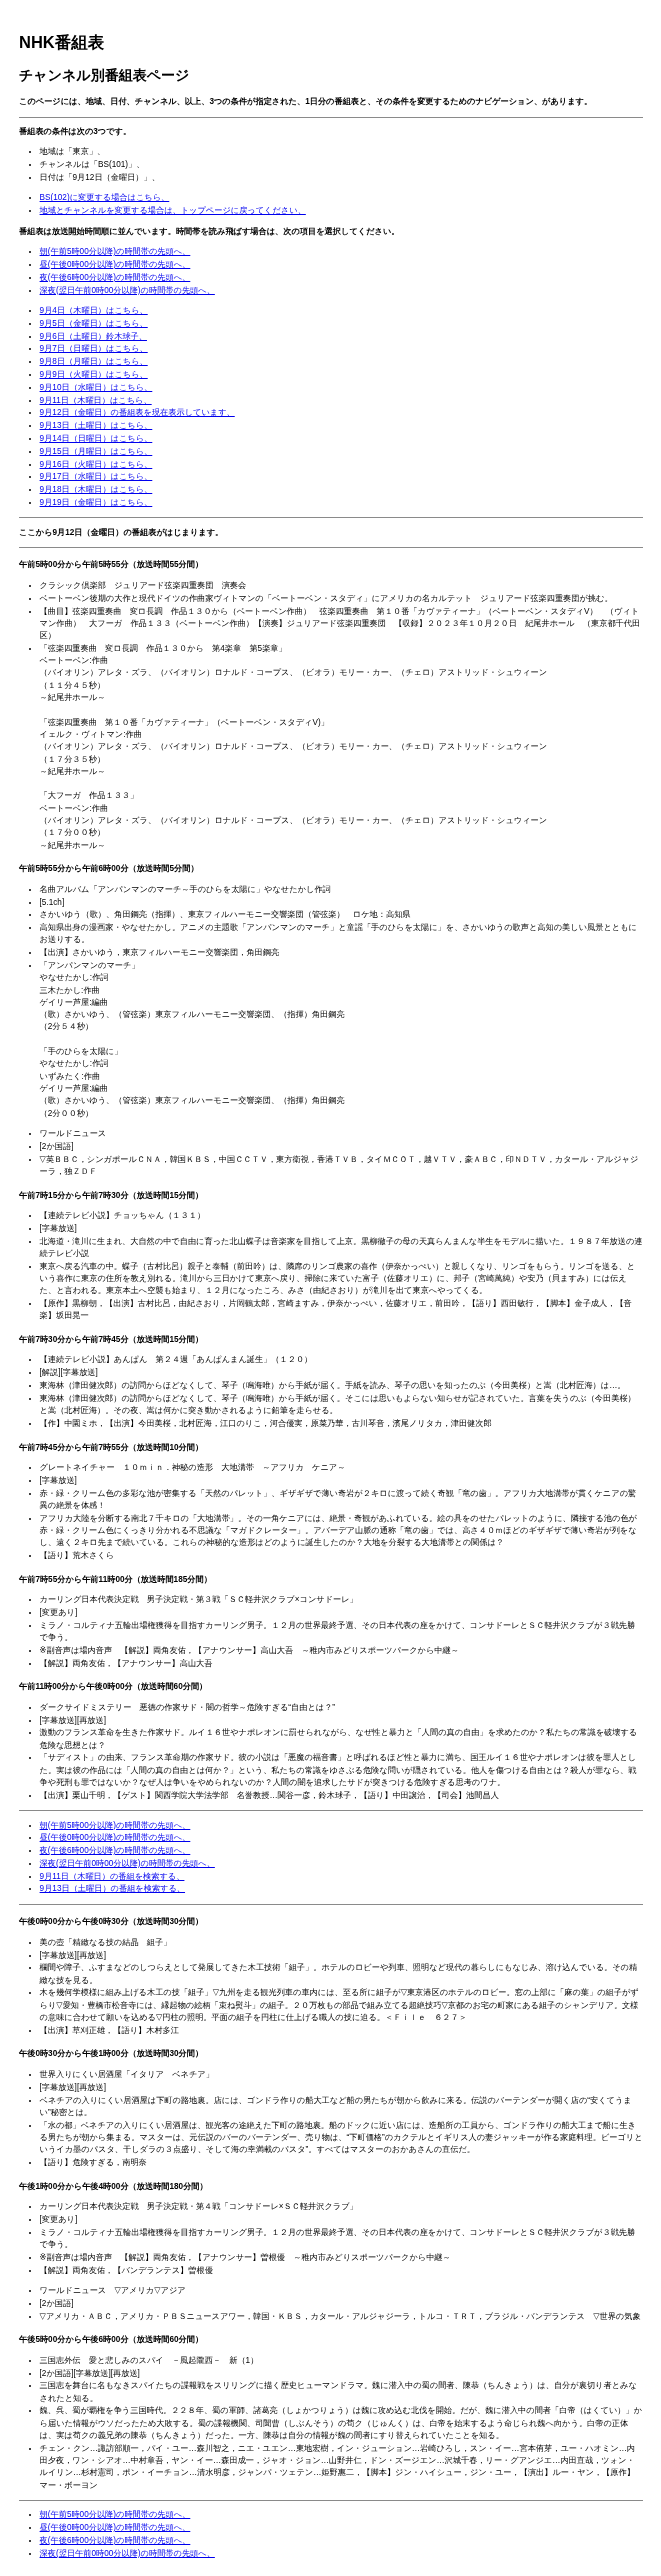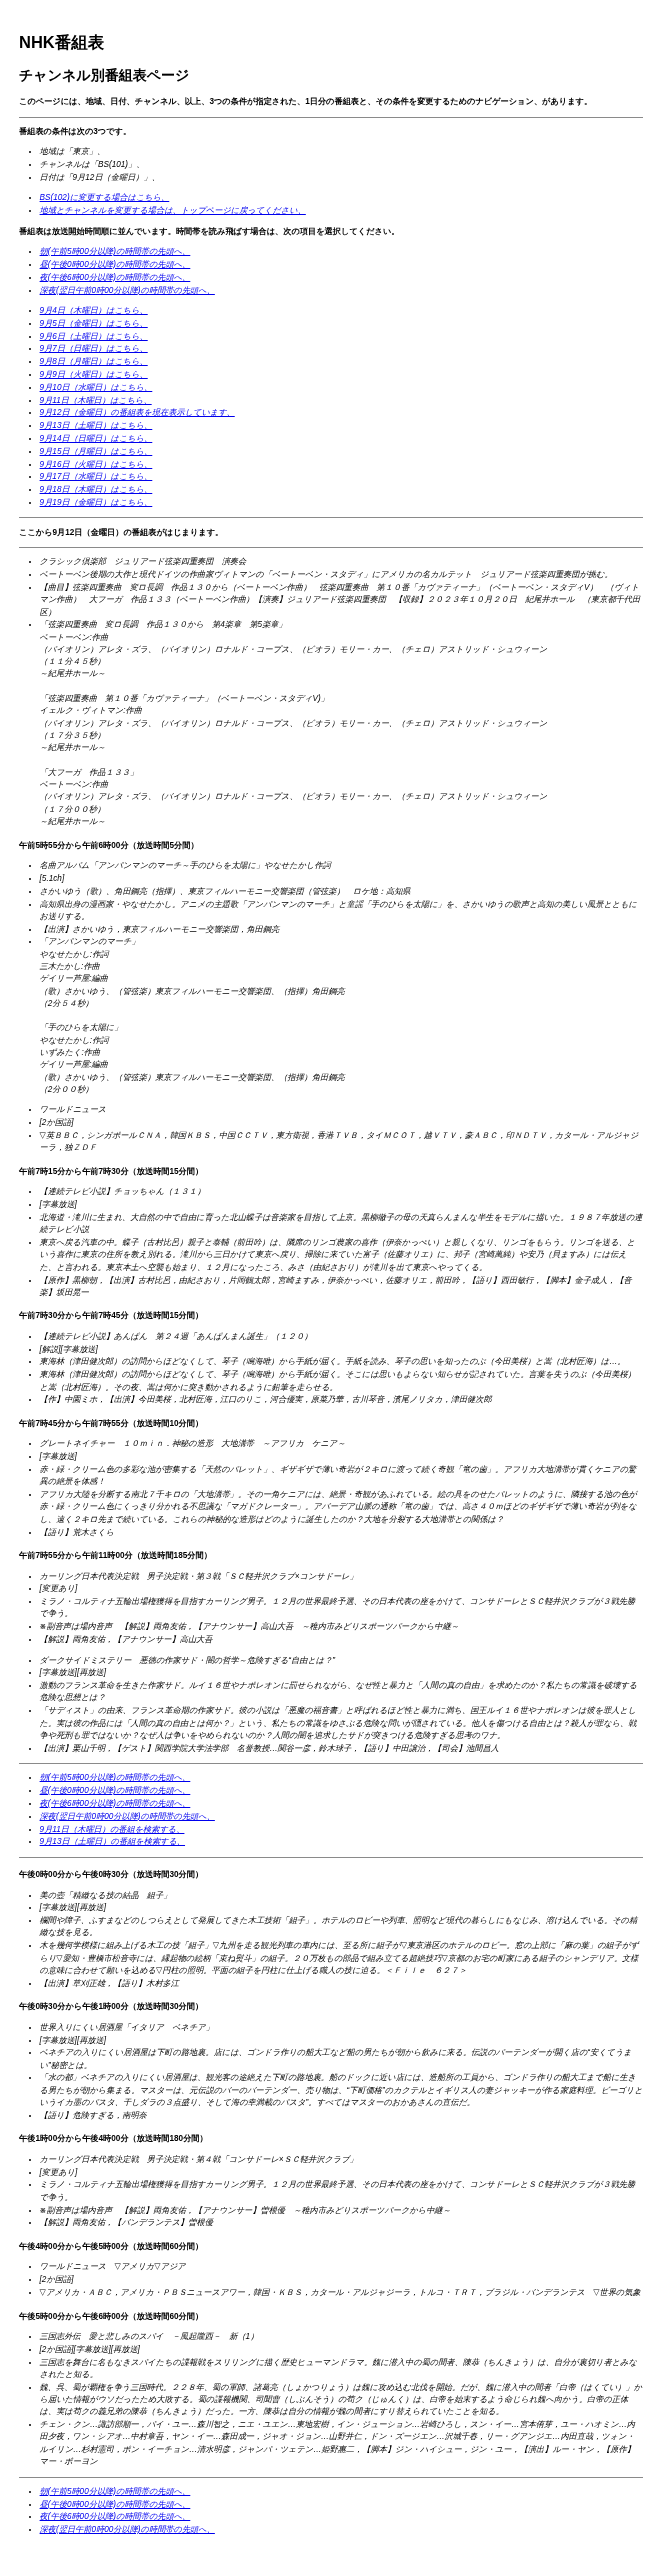--- a/index.html
+++ b/index.html
@@ -9,21 +9,21 @@
     color: #000;
     font-family: "Liberation Sans", "DejaVu Sans", sans-serif;
     font-size: 8.2px;
     line-height: 1.5;
   }
   .viewport { width: 662px; height: 3091px; overflow: hidden; }
   .content { padding: 19px; }
   h1 { font-size: 16.5px; margin: 10.8px 0 10.8px; font-weight: bold; }
   h2 { font-size: 14px; margin: 10.3px 0 9.8px; font-weight: bold; }
   p  { margin: 8.2px 0; font-weight: bold; }
-  ul { margin: 8.2px 0; padding-left: 20.6px; list-style: disc; font-style: italic; }
+  ul { margin: 8.2px 0; padding-left: 20.6px; list-style: disc; }
   li { white-space: pre-line; margin: 0.5px 0; }
   a  { color: #0000EE; text-decoration: underline; }
   hr { border: 0; border-top: 0.5px solid #8a8a8a; margin: 5.2px 0; }
   .time-head { margin: 11.3px 0 8.2px; }
 </style>
 </head>
 <body>
 
 <div class="viewport">
 <div class="content">
@@ -56,41 +56,42 @@
   <li><a href="#">朝(午前5時00分以降)の時間帯の先頭へ、</a></li>
         <li><a href="#">昼(午後0時00分以降)の時間帯の先頭へ、</a></li>
         <li><a href="#">夜(午後6時00分以降)の時間帯の先頭へ、</a></li>
         <li><a href="#">深夜(翌日午前0時00分以降)の時間帯の先頭へ、</a></li>
       </ul>
 
   <ul>
 
   <li><a href="#">9月4日（木曜日）はこちら、</a></li>
         <li><a href="#">9月5日（金曜日）はこちら、</a></li>
-        <li><a href="#">9月6日（土曜日）はこちら、</a></li>
+        <li><a href="#">9月6日（土曜日）鈴木球子、</a></li>
         <li><a href="#">9月7日（日曜日）はこちら、</a></li>
         <li><a href="#">9月8日（月曜日）はこちら、</a></li>
         <li><a href="#">9月9日（火曜日）はこちら、</a></li>
         <li><a href="#">9月10日（水曜日）はこちら、</a></li>
         <li><a href="#">9月11日（木曜日）はこちら、</a></li>
         <li><a href="#">9月12日（金曜日）の番組表を現在表示しています、</a></li>
         <li><a href="#">9月13日（土曜日）はこちら、</a></li>
         <li><a href="#">9月14日（日曜日）はこちら、</a></li>
         <li><a href="#">9月15日（月曜日）はこちら、</a></li>
         <li><a href="#">9月16日（火曜日）はこちら、</a></li>
         <li><a href="#">9月17日（水曜日）はこちら、</a></li>
         <li><a href="#">9月18日（木曜日）はこちら、</a></li>
         <li><a href="#">9月19日（金曜日）はこちら、</a></li>
       </ul>
 
   <hr>
   <p>ここから9月12日（金曜日）の番組表がはじまります。</p>
   <hr>
 
   <section>
+    <p class="time-head">午前5時00分から午前5時55分（放送時間55分間）</p>
     <ul>
 
     <li>クラシック倶楽部　ジュリアード弦楽四重奏団　演奏会</li>
           <li>ベートーベン後期の大作と現代ドイツの作曲家ヴィトマンの「ベートーベン・スタディ」にアメリカの名カルテット　ジュリアード弦楽四重奏団が挑む。</li>
           <li>【曲目】弦楽四重奏曲　変ロ長調　作品１３０から（ベートーベン作曲）　弦楽四重奏曲　第１０番「カヴァティーナ」（ベートーベン・スタディV）　（ヴィトマン作曲）　大フーガ　作品１３３（ベートーベン作曲）【演奏】ジュリアード弦楽四重奏団　【収録】２０２３年１０月２０日　紀尾井ホール　（東京都千代田区）</li>
           <li>「弦楽四重奏曲　変ロ長調　作品１３０から　第4楽章　第5楽章」
 ベートーベン:作曲
 （バイオリン）アレタ・ズラ、（バイオリン）ロナルド・コープス、（ビオラ）モリー・カー、（チェロ）アストリッド・シュウィーン
 （１１分４５秒）
 ～紀尾井ホール～
@@ -185,20 +186,21 @@
 
     <li>カーリング日本代表決定戦　男子決定戦・第３戦「ＳＣ軽井沢クラブ×コンサドーレ」</li>
           <li>[変更あり]</li>
           <li>ミラノ・コルティナ五輪出場権獲得を目指すカーリング男子。１２月の世界最終予選、その日本代表の座をかけて、コンサドーレとＳＣ軽井沢クラブが３戦先勝で争う。</li>
           <li>※副音声は場内音声　【解説】両角友佑，【アナウンサー】高山大吾　～稚内市みどりスポーツパークから中継～</li>
           <li>【解説】両角友佑，【アナウンサー】高山大吾</li>
         </ul>
   </section>
 
   <section>
+    <p class="time-head">午前11時00分から午後0時00分（放送時間60分間）</p>
     <ul>
 
     <li>ダークサイドミステリー　悪徳の作家サド・闇の哲学～危険すぎる“自由とは？”</li>
           <li>[字幕放送][再放送]</li>
           <li>激動のフランス革命を生きた作家サド。ルイ１６世やナポレオンに罰せられながら、なぜ性と暴力と「人間の真の自由」を求めたのか？私たちの常識を破壊する危険な思想とは？</li>
           <li>「サディスト」の由来、フランス革命期の作家サド。彼の小説は「悪魔の福音書」と呼ばれるほど性と暴力に満ち、国王ルイ１６世やナポレオンは彼を罪人とした。実は彼の作品には「人間の真の自由とは何か？」という、私たちの常識をゆさぶる危険な問いが隠されている。他人を傷つける自由とは？殺人が罪なら、戦争や死刑も罪ではないか？なぜ人は争いをやめられないのか？人間の闇を追求したサドが突きつける危険すぎる思考のワナ。</li>
           <li>【出演】栗山千明，【ゲスト】関西学院大学法学部　名誉教授…関谷一彦，鈴木球子，【語り】中田譲治，【司会】池間昌人</li>
         </ul>
   </section>
 
@@ -244,21 +246,20 @@
 
     <li>カーリング日本代表決定戦　男子決定戦・第４戦「コンサドーレ×ＳＣ軽井沢クラブ」</li>
           <li>[変更あり]</li>
           <li>ミラノ・コルティナ五輪出場権獲得を目指すカーリング男子。１２月の世界最終予選、その日本代表の座をかけて、コンサドーレとＳＣ軽井沢クラブが３戦先勝で争う。</li>
           <li>※副音声は場内音声　【解説】両角友佑，【アナウンサー】曽根優　～稚内市みどりスポーツパークから中継～</li>
           <li>【解説】両角友佑，【バンデランテス】曽根優</li>
         </ul>
   </section>
 
   <section>
-    <p class="time-head">午後4時00分から午後5時00分（放送時間60分間）</p>
     <ul>
 
     <li>ワールドニュース　▽アメリカ▽アジア</li>
           <li>[2か国語]</li>
           <li>▽アメリカ・ＡＢＣ，アメリカ・ＰＢＳニュースアワー，韓国・ＫＢＳ，カタール・アルジャジーラ，トルコ・ＴＲＴ，ブラジル・バンデランテス　▽世界の気象</li>
         </ul>
   </section>
 
   <section>
     <p class="time-head">午後5時00分から午後6時00分（放送時間60分間）</p>

